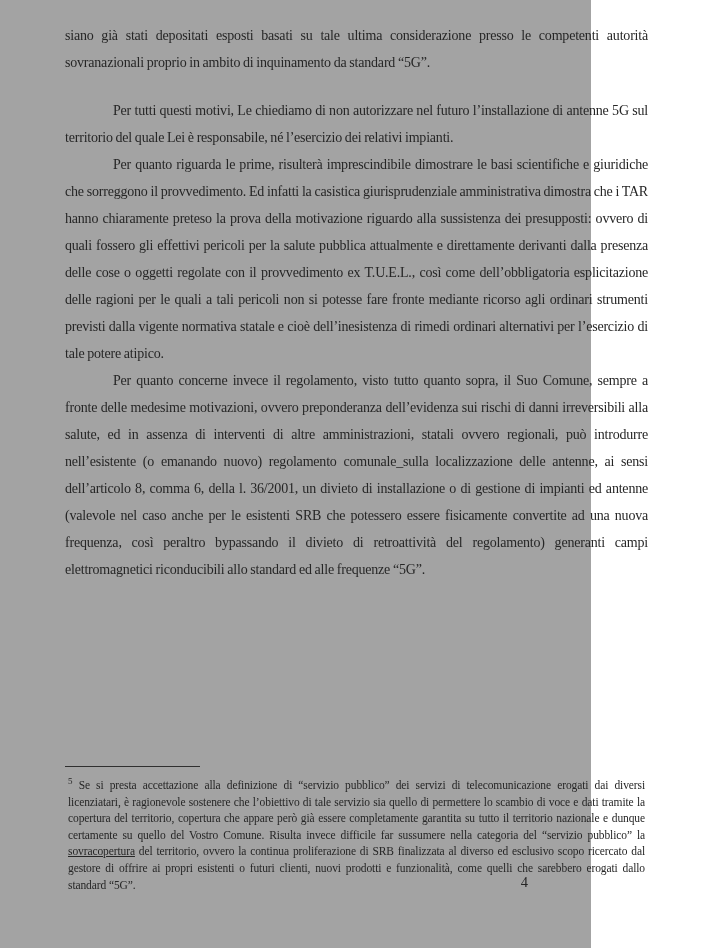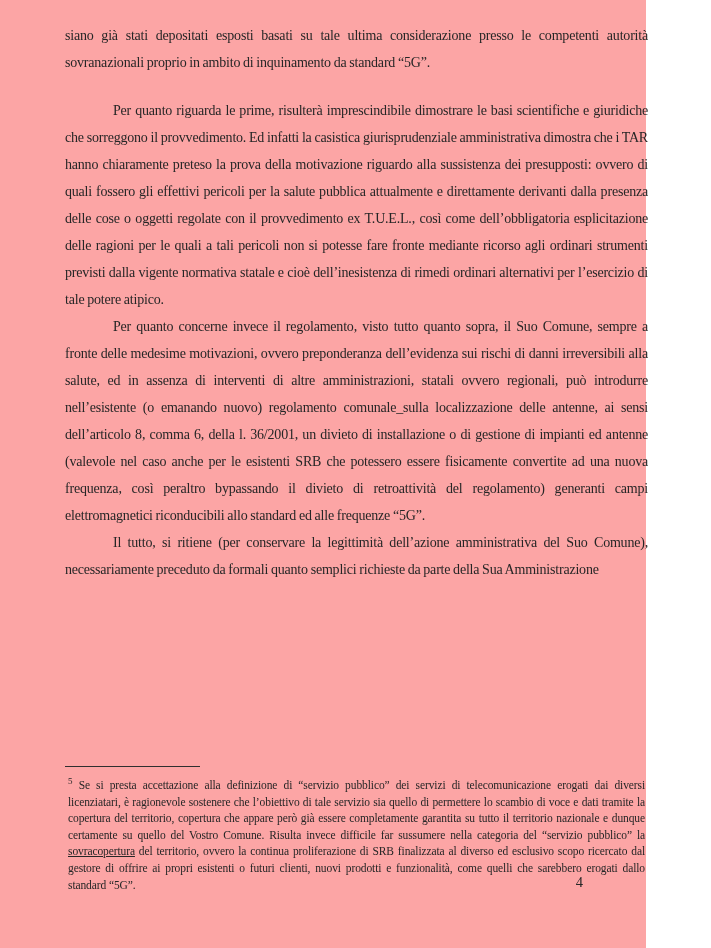--- a/index.html
+++ b/index.html
@@ -5,23 +5,23 @@
   html, body {
     margin: 0;
     padding: 0;
     width: 711px;
     height: 948px;
     background: #ffffff;
     overflow: hidden;
   }
   .page {
     position: relative;
-    width: 646px;
+    width: 591px;
     height: 948px;
-    background: #fca5a5;
+    background: #a3a3a3;
     font-family: "Liberation Serif", serif;
     color: #262626;
   }
   .doc-body {
     position: absolute;
     left: 65px;
     top: 22px;
     width: 583px;
     font-size: 14px;
     line-height: 27px;
@@ -68,22 +68,22 @@
     font-size: 14.5px;
     color: #262626;
   }
 </style>
 </head>
 <body>
 
 <div class="page">
   <div class="doc-body">
       <p class="para space-after">siano già stati depositati esposti basati su tale ultima considerazione presso le competenti autorità sovranazionali proprio in ambito di inquinamento da standard “5G”.</p>
+      <p class="para indent">Per tutti questi motivi, Le chiediamo di non autorizzare nel futuro l’installazione di antenne 5G sul territorio del quale Lei è responsabile, né l’esercizio dei relativi impianti.</p>
       <p class="para indent">Per quanto riguarda le prime, risulterà imprescindibile dimostrare le basi scientifiche e giuridiche che sorreggono il provvedimento. Ed infatti la casistica giurisprudenziale amministrativa dimostra che i TAR hanno chiaramente preteso la prova della motivazione riguardo alla sussistenza dei presupposti: ovvero di quali fossero gli effettivi pericoli per la salute pubblica attualmente e direttamente derivanti dalla presenza delle cose o oggetti regolate con il provvedimento ex T.U.E.L., così come dell’obbligatoria esplicitazione delle ragioni per le quali a tali pericoli non si potesse fare fronte mediante ricorso agli ordinari strumenti previsti dalla vigente normativa statale e cioè dell’inesistenza di rimedi ordinari alternativi per l’esercizio di tale potere atipico.</p>
       <p class="para indent">Per quanto concerne invece il regolamento, visto tutto quanto sopra, il Suo Comune, sempre a fronte delle medesime motivazioni, ovvero preponderanza dell’evidenza sui rischi di danni irreversibili alla salute, ed in assenza di interventi di altre amministrazioni, statali ovvero regionali, può introdurre nell’esistente (o emanando nuovo) regolamento comunale_sulla localizzazione delle antenne, ai sensi dell’articolo 8, comma 6, della l. 36/2001, un divieto di installazione o di gestione di impianti ed antenne (valevole nel caso anche per le esistenti SRB che potessero essere fisicamente convertite ad una nuova frequenza, così peraltro bypassando il divieto di retroattività del regolamento) generanti campi elettromagnetici riconducibili allo standard ed alle frequenze “5G”.</p>
-      <p class="para indent">Il tutto, si ritiene (per conservare la legittimità dell’azione amministrativa del Suo Comune), necessariamente preceduto da formali quanto semplici richieste da parte della Sua Amministrazione</p>
     </div>
   <div class="footnote-area">
     <div class="footnote-rule"></div>
     <p class="footnote"><sup>5</sup> Se si presta accettazione alla definizione di “servizio pubblico” dei servizi di telecomunicazione erogati dai diversi licenziatari, è ragionevole sostenere che l’obiettivo di tale servizio sia quello di permettere lo scambio di voce e dati tramite la copertura del territorio, copertura che appare però già essere completamente garantita su tutto il territorio nazionale e dunque certamente su quello del Vostro Comune. Risulta invece difficile far sussumere nella categoria del “servizio pubblico” la <span class="u">sovracopertura</span> del territorio, ovvero la continua proliferazione di SRB finalizzata al diverso ed esclusivo scopo ricercato dal gestore di offrire ai propri esistenti o futuri clienti, nuovi prodotti e funzionalità, come quelli che sarebbero erogati dallo standard “5G”.</p>
   </div>
   <div class="page-number">4</div>
 </div>
 
 </body></html>

